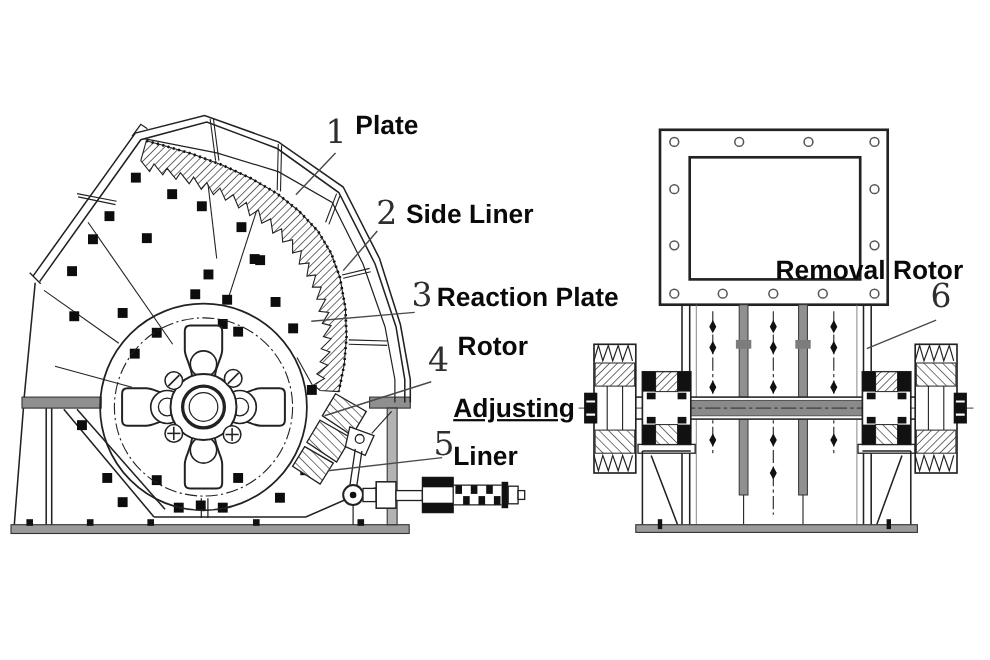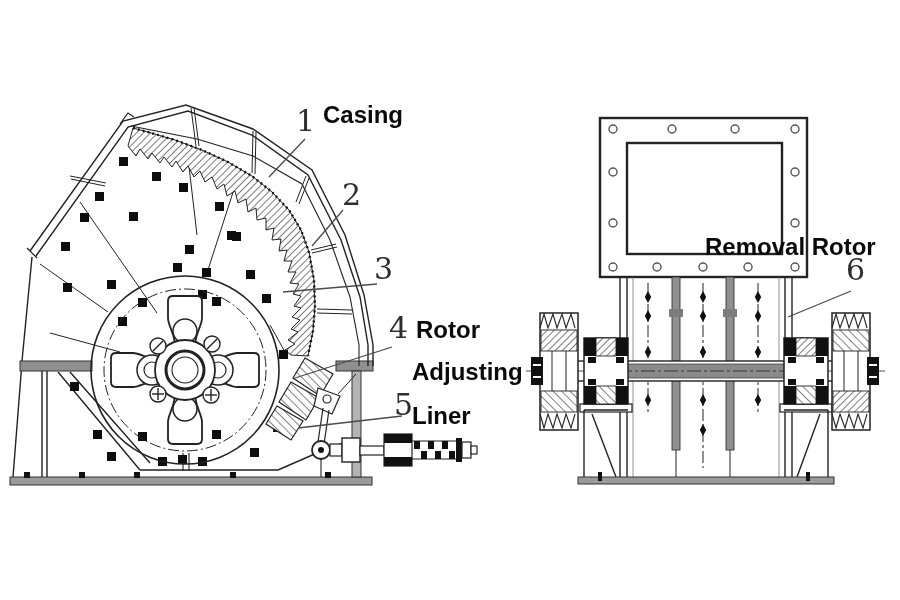--- a/index.html
+++ b/index.html
@@ -316,29 +316,31 @@
     <path d="M305,139 L269,177"></path>
     <path d="M343,210 L312,246"></path>
     <path d="M377,284 L283,292"></path>
     <path d="M392,347 L295,378"></path>
     <path d="M402,416 L298,428"></path>
     <path d="M851,291 L788,317"></path>
   </g>
 </svg>
 
 <div class="lbl num" style="left:296px;top:106px;">1</div>
-<div class="lbl" style="left:323px;top:103px;">Casing</div>
+<div class="lbl" style="left:323px;top:103px;">Plate</div>
 
 <div class="lbl num" style="left:342px;top:180px;">2</div>
+<div class="lbl" style="left:369px;top:184px;">Side Liner</div>
 
 <div class="lbl num" style="left:374px;top:254px;">3</div>
+<div class="lbl" style="left:397px;top:259px;">Reaction Plate</div>
 
 <div class="lbl num" style="left:389px;top:313px;">4</div>
-<div class="lbl" style="left:416px;top:318px;">Rotor</div>
-
-<div class="lbl" style="left:412px;top:360px;">Adjusting</div>
+<div class="lbl" style="left:416px;top:304px;">Rotor</div>
+
+<div class="lbl" style="left:412px;top:360px;text-decoration:underline;">Adjusting</div>
 <div class="lbl num" style="left:394px;top:390px;">5</div>
 <div class="lbl" style="left:412px;top:404px;">Liner</div>
 
 <div class="lbl" style="left:705px;top:235px;">Removal Rotor</div>
 <div class="lbl num" style="left:846px;top:255px;">6</div>
 
 </div>
 
 </body></html>

